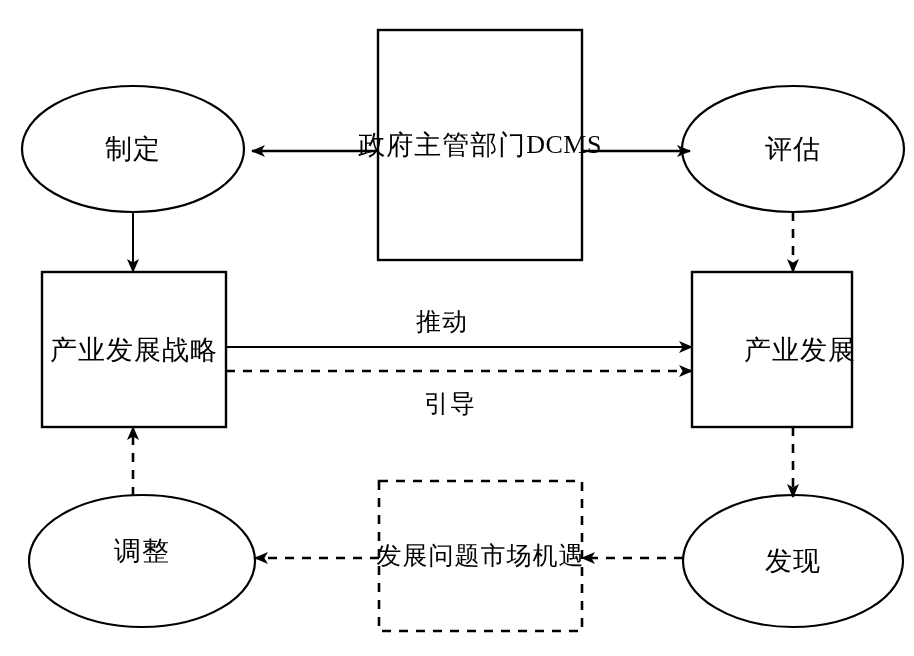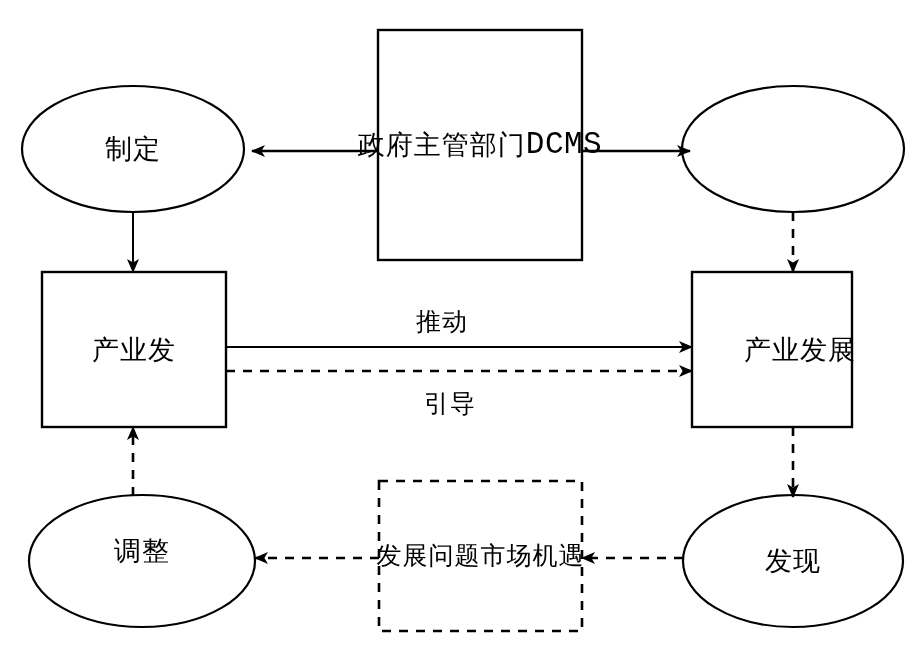--- a/index.html
+++ b/index.html
@@ -43,22 +43,22 @@
     font-family: "DejaVu Sans", "Liberation Sans", sans-serif;
     font-size: 27px;
     letter-spacing: 1px;
   }
   .cjk-sm {
     font-family: "DejaVu Sans", "Liberation Sans", sans-serif;
     font-size: 25px;
     letter-spacing: 1px;
   }
   .latin {
-    font-family: Liberation Mono, monospace;
-    font-size: 31px;
+    font-family: Liberation Serif, serif;
+    font-size: 26px;
     letter-spacing: 0.5px;
   }
   .edge-label {
     position: absolute;
     color: #000000;
     font-family: "DejaVu Sans", "Liberation Sans", sans-serif;
     font-size: 25px;
     letter-spacing: 1px;
     white-space: nowrap;
     pointer-events: none;
@@ -119,23 +119,27 @@
   <div class="node-text" style="left:378px; top:30px; width:204px; height:230px;">
     <span class="ln cjk">政府主</span>
     <span class="ln cjk">管部门</span>
     <span class="ln latin">DCMS</span>
   </div>
 
   <div class="node-text" style="left:22px; top:86px; width:222px; height:126px;justify-content:center;">
     <span class="ln cjk">制定</span>
   </div>
 
+  <div class="node-text" style="left:682px; top:86px; width:222px; height:126px;">
+    <span class="ln cjk">评估</span>
+  </div>
 
   <div class="node-text" style="left:42px; top:272px; width:184px; height:155px;">
     <span class="ln cjk">产业发</span>
+    <span class="ln cjk">展战略</span>
   </div>
 
   <div class="node-text" style="left:692px; top:272px; width:160px; height:155px;padding-left:28px;">
     <span class="ln cjk">产业</span>
     <span class="ln cjk">发展</span>
   </div>
 
   <div class="node-text" style="left:31px; top:488px; width:222px; height:126px;align-items:center;">
     <span class="ln cjk">调整</span>
   </div>

